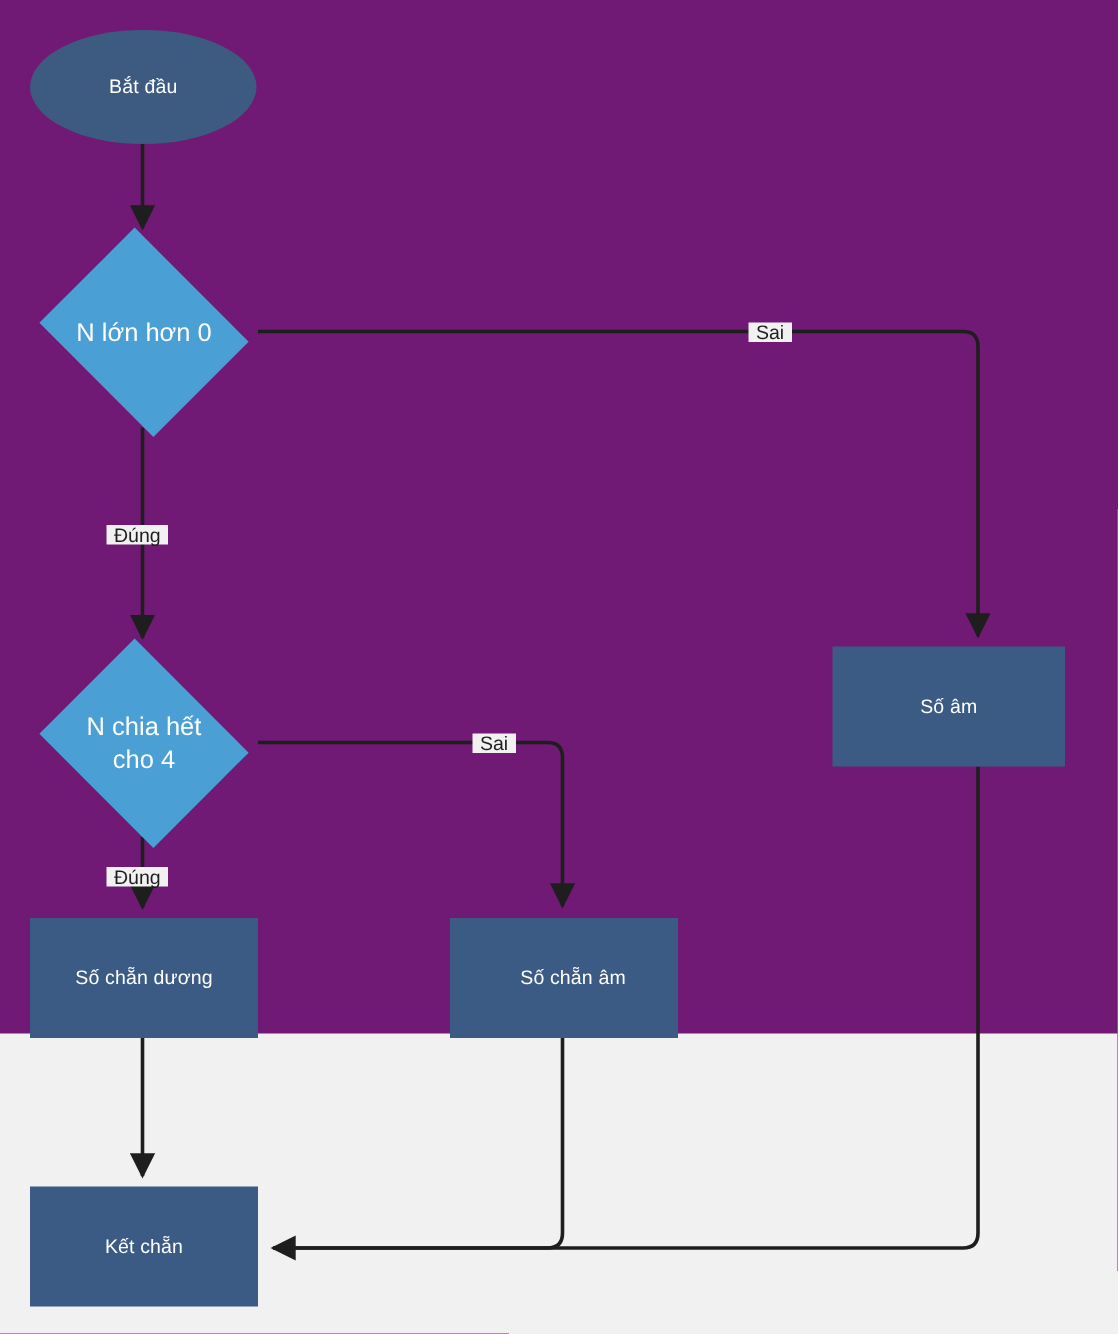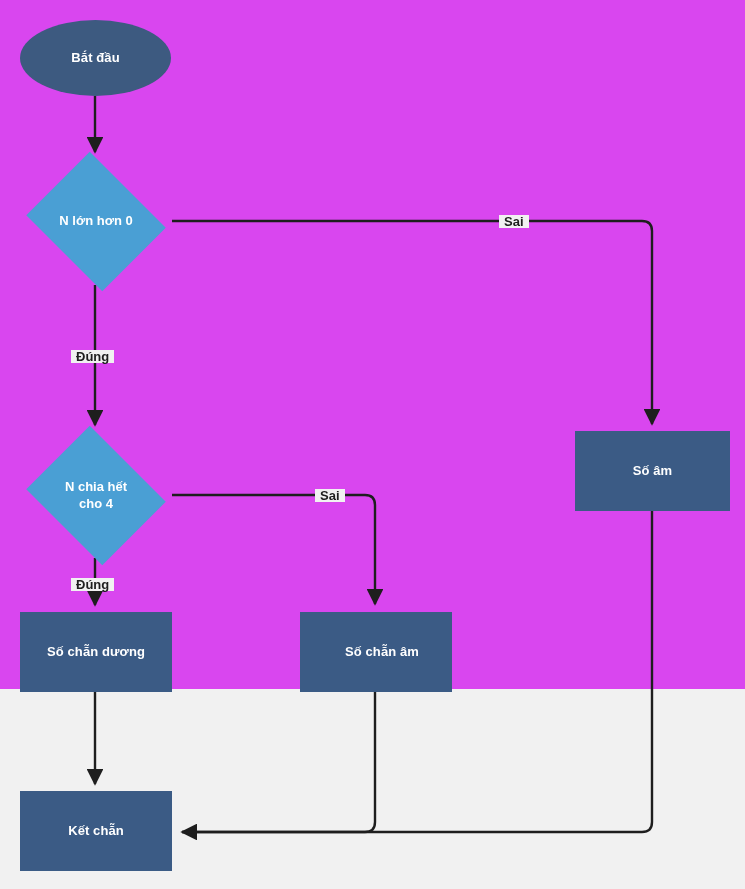--- a/index.html
+++ b/index.html
@@ -11,22 +11,21 @@
     width: 745px;
     height: 889px;
     background: #f1f1f1;
     font-family: "Liberation Sans", sans-serif;
     overflow: hidden;
   }
   #canvas {
     position: relative;
     width: 745px;
     height: 689px;
-    background: #d946ef;
-    font-weight: bold;
+    background: #701a75;
   }
   #edges {
     position: absolute;
     top: 0;
     left: 0;
     width: 745px;
     height: 889px;
   }
   .node {
     position: absolute;
@@ -44,21 +43,21 @@
     font-size: 13px;
     letter-spacing: 0.1px;
   }
   .node-process {
     background: #3b5b85;
     font-size: 13px;
     letter-spacing: 0.1px;
   }
   .node-decision {
     background: transparent;
-    font-size: 13px;
+    font-size: 17px;
   }
   .diamond-shape {
     position: absolute;
     top: 0;
     left: 0;
     width: 100%;
     height: 100%;
     background: #4a9fd4;
     transform: rotate(45deg) scale(0.7072);
     transform-origin: center center;
@@ -125,21 +124,21 @@
   </div>
 
   <div class="node node-process" style="left:20px; top:612px; width:152px; height:80px;">
     <span>Số chẵn dương</span>
   </div>
 
   <div class="node node-process" style="left:300px; top:612px; width:152px; height:80px;padding-left:12px;">
     <span>Số chẵn âm</span>
   </div>
 
-  <div class="node node-process" style="left:575px; top:431px; width:155px; height:80px;">
+  <div class="node node-process" style="left:555px; top:431px; width:155px; height:80px;">
     <span>Số âm</span>
   </div>
 
   <div class="node node-process" style="left:20px; top:791px; width:152px; height:80px;">
     <span>Kết chẵn</span>
   </div>
 
   <div class="edge-label" style="left:499px; top:215px;">Sai</div>
 
   <div class="edge-label" style="left:71px; top:350px;">Đúng</div>

